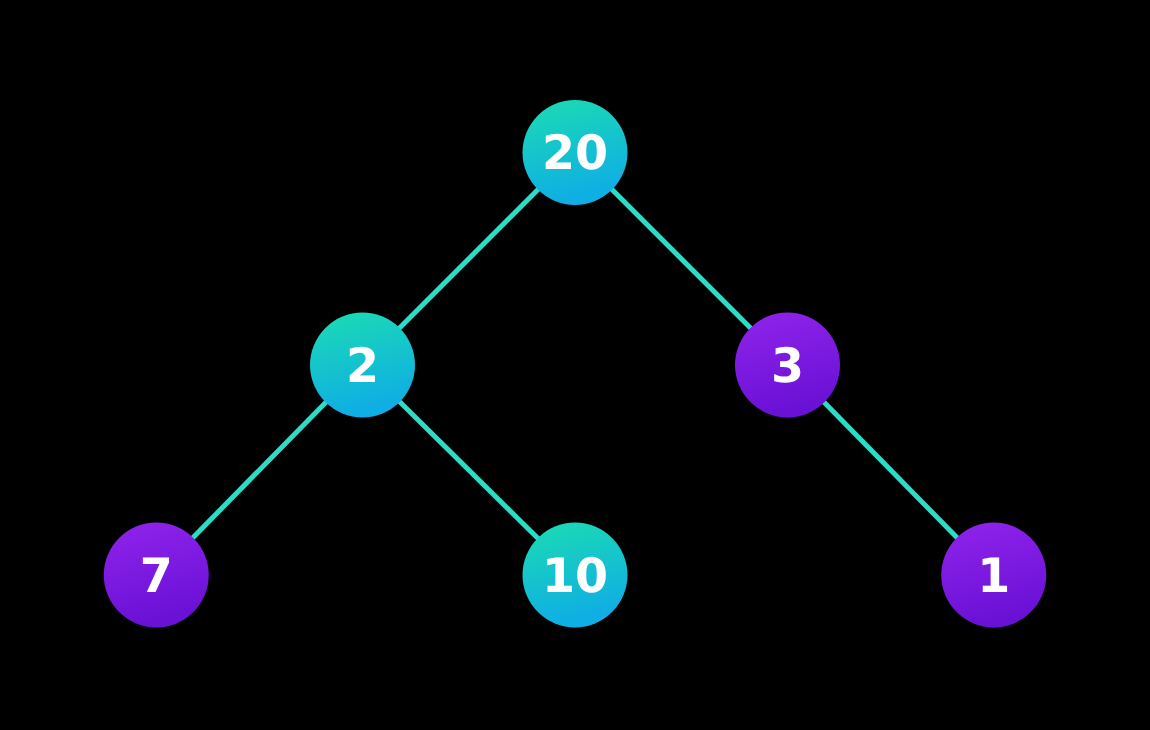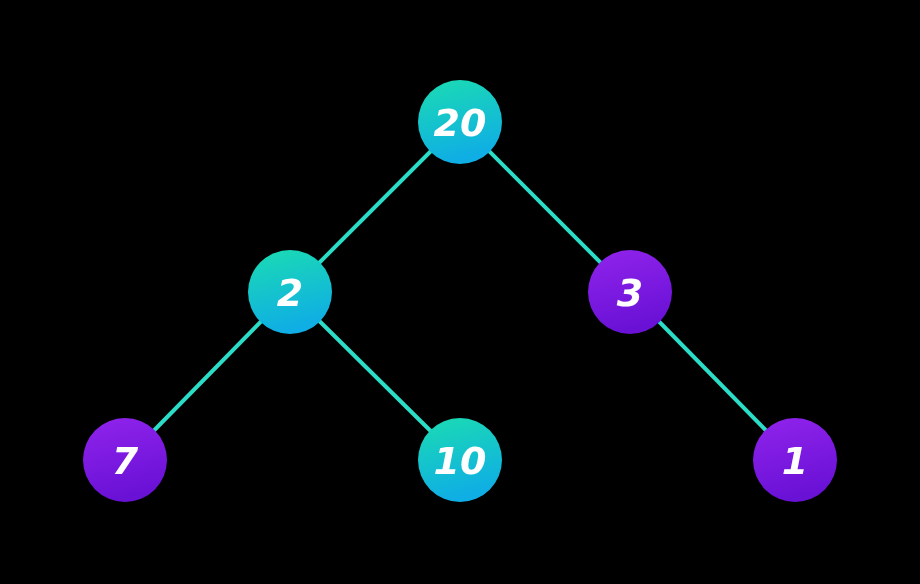--- a/index.html
+++ b/index.html
@@ -9,21 +9,20 @@
     width: 920px;
     height: 584px;
     overflow: hidden;
     font-family: "DejaVu Sans", "Liberation Sans", sans-serif;
   }
   .stage {
     position: relative;
     width: 920px;
     height: 584px;
     background: #000000;
-    font-style: italic;
   }
   svg { display: block; }
   .node-label {
     font-family: "DejaVu Sans", "Liberation Sans", sans-serif;
     font-weight: bold;
     font-size: 38px;
     fill: #FFFFFF;
     text-anchor: middle;
   }
   .tree-edge {

